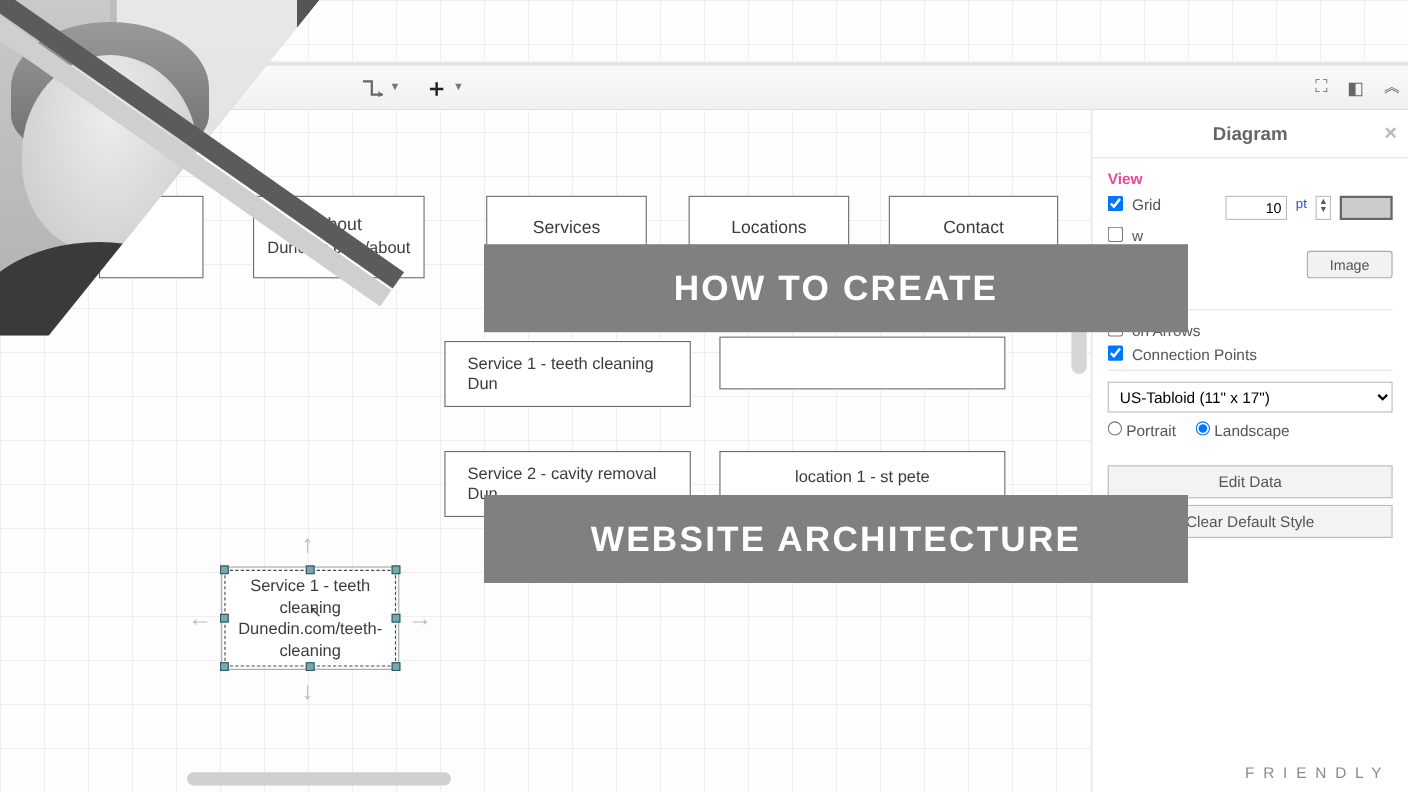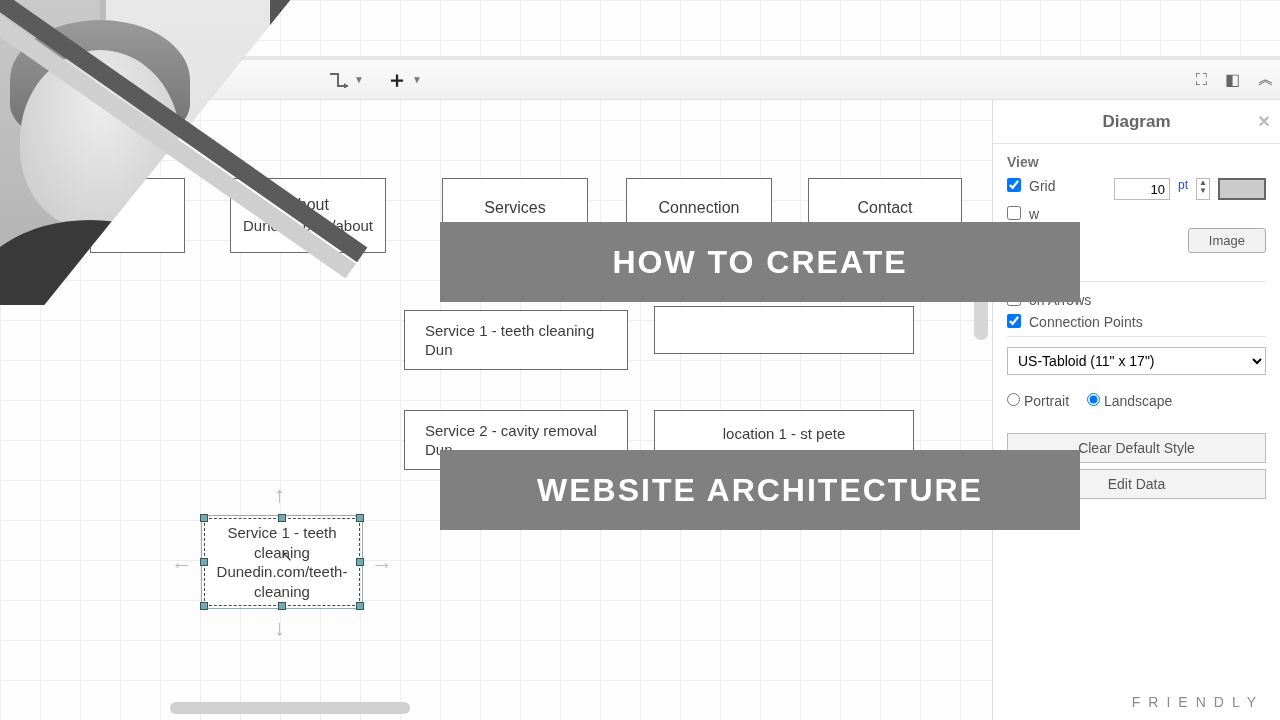--- a/index.html
+++ b/index.html
@@ -50,32 +50,32 @@
     position: absolute; right: 0; top: 100px; width: 288px; bottom: 0;
     background: #fff; border-left: 1px solid #ddd;
     font-size: 14px; color: #555;
   }
   .panel-header {
     display:flex; justify-content:center; align-items:center; height: 44px;
     border-bottom: 1px solid #e2e2e2; font-weight:bold; font-size:17px; color:#666; position:relative;
   }
   .panel-header .close { position:absolute; right:10px; top:10px; color:#bbb; font-size:20px; cursor:pointer;}
   .psec { padding: 10px 14px 4px; }
-  .psec h4 { font-size:14px; font-weight:bold; color:#737373; margin-bottom:8px; }
+  .psec h4 { font-size:14px; font-weight:bold; color:#ec4899; margin-bottom:8px; }
   .prow { display:flex; gap:8px; margin: 6px 0; font-size:14px; color:#555;}
   .prow input[type=checkbox] { width:14px; height:14px; }
   .numbox { width:56px; border:1px solid #bbb; padding:2px 4px; font-size:13px; text-align:right; background:#fff;}
   .unit { font-size:12px; color:#1d4ed8; }
   .stepper { display:flex; flex-direction:column; border:1px solid #bbb; }
   .stepper span { font-size:8px; line-height:8px; padding:0 2px; cursor:pointer; color:#555;}
   .swatch { width:48px; height:22px; border:2px solid #666; background:#ccc; }
   .pbtn { display:inline-block; padding:4px 20px; border:1px solid #aaa; border-radius:3px; background:#f2f2f2; font-size:13px; cursor:pointer;}
   .divider { height:1px; background:#e4e4e4; margin: 6px 0 10px;}
   .panel select { width: 100%; border:1px solid #bbb; padding:4px 6px; font-size:14px; background:#fff;}
-  .radset { display:flex; gap:18px; margin-top:18px; align-items:flex-end; }
+  .radset { display:flex; gap:18px; margin-top:8px; align-items:flex-end; }
   .wide-btn { width:100%; text-align:center; padding:6px 0; border:1px solid #bbb; background:#f3f3f3; font-size:14px; margin-top:6px; cursor:pointer;}
 
   
   .title-bar {
     position: absolute; left: 440px; width: 640px; height: 80px;
     background: #808080; color:#fff; display:flex; align-items:center; justify-content:center;
     font-size: 32px; letter-spacing: 2px; font-weight: 600;
     font-family: "Arial Narrow", Arial, sans-serif;
   }
 
@@ -132,21 +132,21 @@
   <div class="node" style="left:230px; top:178px; width:156px; height:75px;">
     <span>About</span>
     <span class="sub">Dunedin.com/about</span>
   </div>
 
   <div class="node" style="left:442px; top:178px; width:146px; height:60px;">
     <span>Services</span>
   </div>
 
   <div class="node" style="left:626px; top:178px; width:146px; height:60px;">
-    <span>Connection</span>
+    <span>Locations</span>
   </div>
 
   <div class="node" style="left:808px; top:178px; width:154px; height:60px;">
     <span>Contact</span>
   </div>
 
   <svg style="position:absolute;left:440px;top:238px" width="520" height="80">
     <path d="M70 0 V20" stroke="#777" stroke-width="1.5"></path>
     <path d="M260 0 V20" stroke="#777" stroke-width="1.5"></path>
   </svg>
@@ -235,22 +235,22 @@
       </div>
       <div class="divider"></div>
       <select>
         <option>US-Tabloid (11" x 17")</option>
       </select>
       <div class="radset">
         <label><input type="radio" name="orient" style=""> <span>Portrait</span></label>
         <label><input type="radio" name="orient" checked="" style=""> <span>Landscape</span></label>
       </div>
       <div style="height:18px"></div>
+      <div class="wide-btn">Edit Data</div>
       <div class="wide-btn">Clear Default Style</div>
-      <div class="wide-btn">Edit Data</div>
     </div>
   </div>
 
   <div class="title-bar" style="top:222px">HOW TO CREATE</div>
   <div class="title-bar" style="top:450px">WEBSITE ARCHITECTURE</div>
 
   <div class="webcam" style="clip-path: polygon(0 0, 100% 0, 0 118%);">
     <div class="bg"></div>
     <div class="door"></div>
     <div class="frame"></div>

